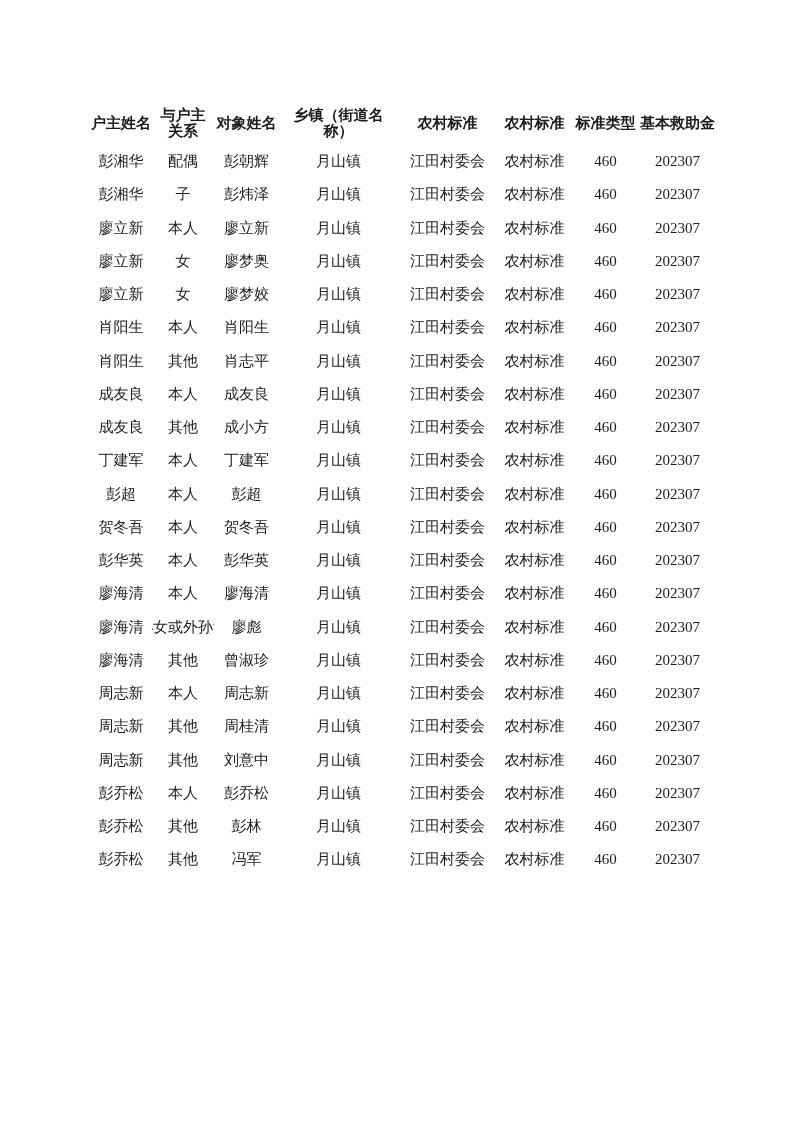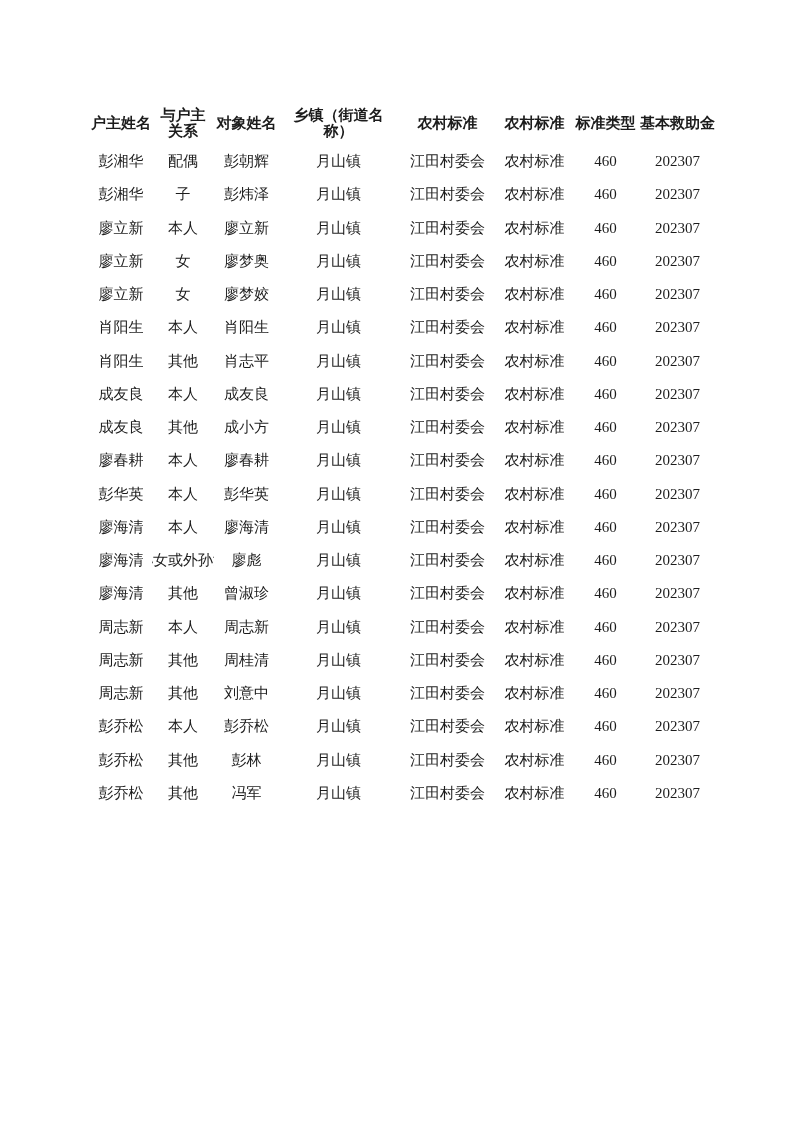--- a/index.html
+++ b/index.html
@@ -319,27 +319,79 @@
           </td>
           <td>
             <div class="cellwrap">460</div>
           </td>
           <td>
             <div class="cellwrap">202307</div>
           </td>
         </tr>
         <tr>
           <td>
-            <div class="cellwrap">廖春耕</div>
-          </td>
-          <td>
-            <div class="cellwrap">本人</div>
-          </td>
-          <td>
-            <div class="cellwrap">廖春耕</div>
+            <div class="cellwrap">丁建军</div>
+          </td>
+          <td>
+            <div class="cellwrap">本人</div>
+          </td>
+          <td>
+            <div class="cellwrap">丁建军</div>
+          </td>
+          <td>
+            <div class="cellwrap">月山镇</div>
+          </td>
+          <td>
+            <div class="cellwrap">江田村委会</div>
+          </td>
+          <td>
+            <div class="cellwrap">农村标准</div>
+          </td>
+          <td>
+            <div class="cellwrap">460</div>
+          </td>
+          <td>
+            <div class="cellwrap">202307</div>
+          </td>
+        </tr>
+        <tr>
+          <td>
+            <div class="cellwrap">彭超</div>
+          </td>
+          <td>
+            <div class="cellwrap">本人</div>
+          </td>
+          <td>
+            <div class="cellwrap">彭超</div>
+          </td>
+          <td>
+            <div class="cellwrap">月山镇</div>
+          </td>
+          <td>
+            <div class="cellwrap">江田村委会</div>
+          </td>
+          <td>
+            <div class="cellwrap">农村标准</div>
+          </td>
+          <td>
+            <div class="cellwrap">460</div>
+          </td>
+          <td>
+            <div class="cellwrap">202307</div>
+          </td>
+        </tr>
+        <tr>
+          <td>
+            <div class="cellwrap">贺冬吾</div>
+          </td>
+          <td>
+            <div class="cellwrap">本人</div>
+          </td>
+          <td>
+            <div class="cellwrap">贺冬吾</div>
           </td>
           <td>
             <div class="cellwrap">月山镇</div>
           </td>
           <td>
             <div class="cellwrap">江田村委会</div>
           </td>
           <td>
             <div class="cellwrap">农村标准</div>
           </td>

